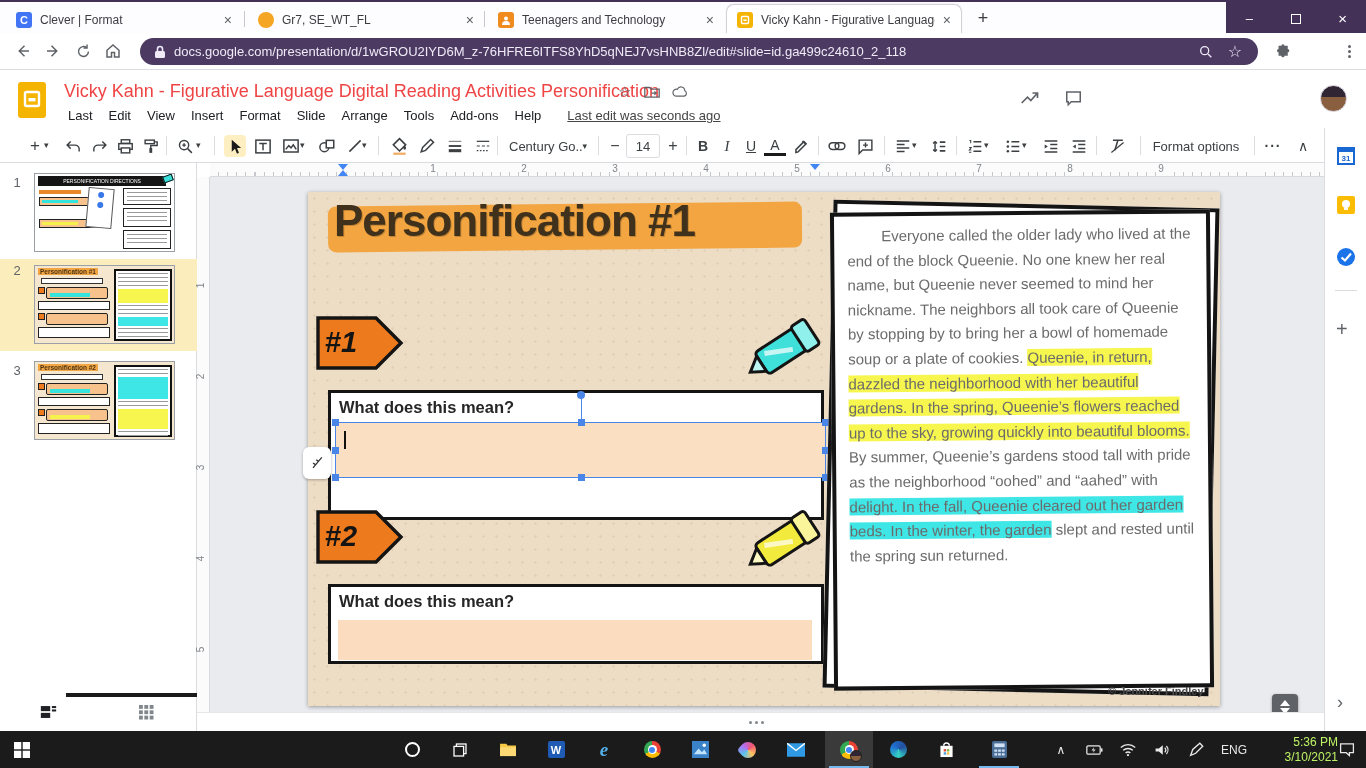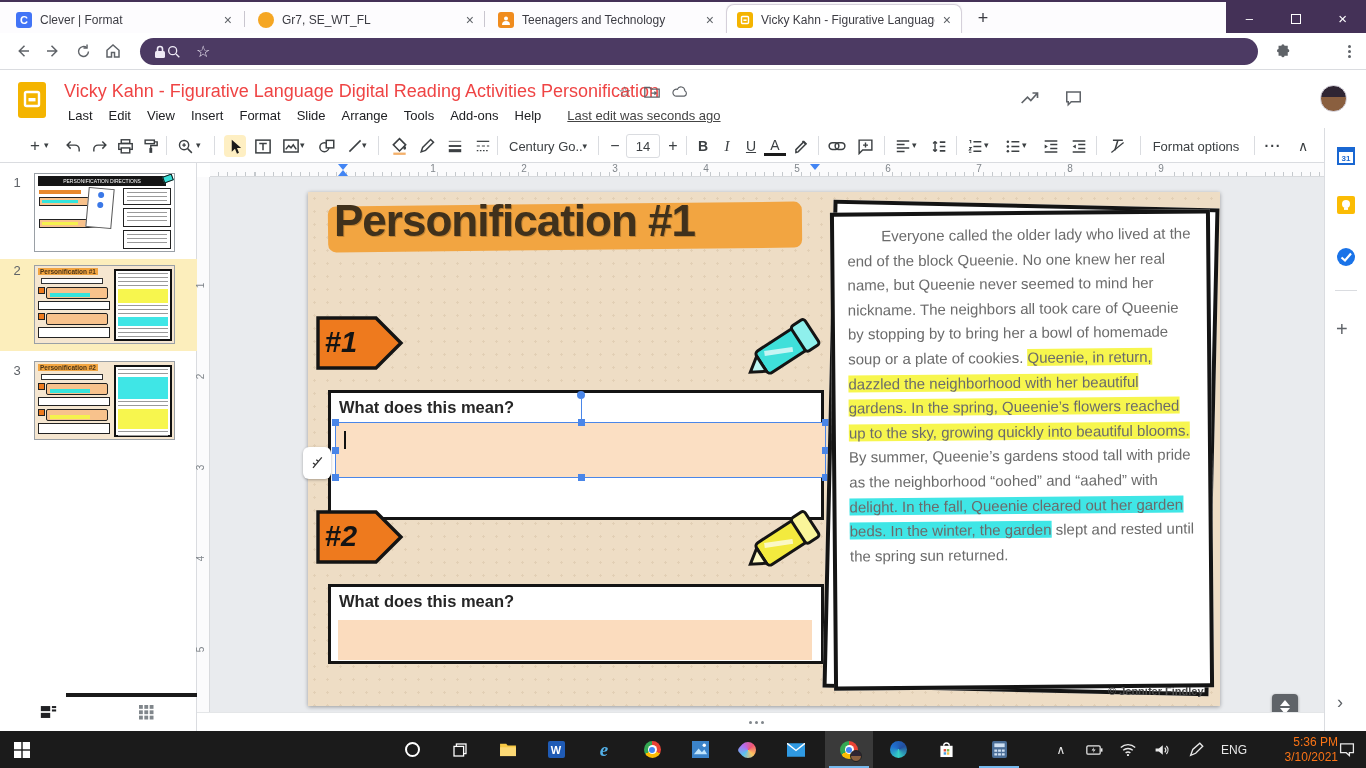--- a/index.html
+++ b/index.html
@@ -169,20 +169,21 @@
           <path d="M4 11 L12 4 L20 11 V20 H14 V14 H10 V20 H4 Z" fill="none" stroke="#5f6368" stroke-width="2"></path>
         </svg>
     </div>
     <div class="urlpill">
       <span style="margin-left:14px">
         <svg width="12" height="14" viewBox="0 0 12 14">
             <rect x="1" y="6" width="10" height="7" rx="1.5" fill="#efeaf6"></rect>
             <path d="M3.5 6 V4 a2.5 2.5 0 0 1 5 0 V6" fill="none" stroke="#efeaf6" stroke-width="1.6"></path>
           </svg>
       </span>
+      <span class="urltxt">docs.google.com/presentation/d/1wGROU2IYD6M_z-76HFRE6ITFS8YhD5qNEJ7vsHNB8Zl/edit#slide=id.ga499c24610_2_118</span>
       <span style="margin-right:14px">
         <svg width="16" height="16" viewBox="0 0 24 24">
             <circle cx="10" cy="10" r="6" fill="none" stroke="#efeaf6" stroke-width="2"></circle>
             <path d="M15 15 L20 20" stroke="#efeaf6" stroke-width="2"></path>
           </svg>
       </span>
       <span style="margin-right:16px;color:#efeaf6;font-size:16px">☆</span>
     </div>
     <div class="navico" style="position:absolute;left:1268px">
       <svg width="17" height="17" viewBox="0 0 24 24" fill="#5f6368">
@@ -802,21 +803,21 @@
         </svg>
     </div>
     <div class="tbcell" style="left:1180px;width:32px">
       <svg width="15" height="15" viewBox="0 0 18 18">
           <path d="M2 16 l2.5-7 L13 1.5 16.5 5 8 13.5 Z" fill="none" stroke="#e8e8e8" stroke-width="1.6"></path>
         </svg>
     </div>
     <div class="tbcell trayico" style="left:1214px;width:40px;font-size:12px">
         <span>ENG</span>
       </div>
-    <div style="position:absolute;left:1258px;top:4px;width:80px;text-align:right;color:#f97316;font-size:12px;line-height:15px">
+    <div style="position:absolute;left:1258px;top:4px;width:80px;text-align:right;color:#bef264;font-size:12px;line-height:15px">
       <div>5:36 PM</div>
       <div>3/10/2021</div>
     </div>
     <div class="tbcell" style="left:1328px;width:38px">
       <svg width="16" height="15" viewBox="0 0 20 18">
           <path d="M2 2 h16 v11 h-5 v3.5 L9 13 H2 Z" fill="none" stroke="#e8e8e8" stroke-width="1.6"></path>
         </svg>
     </div>
   </div>
 

